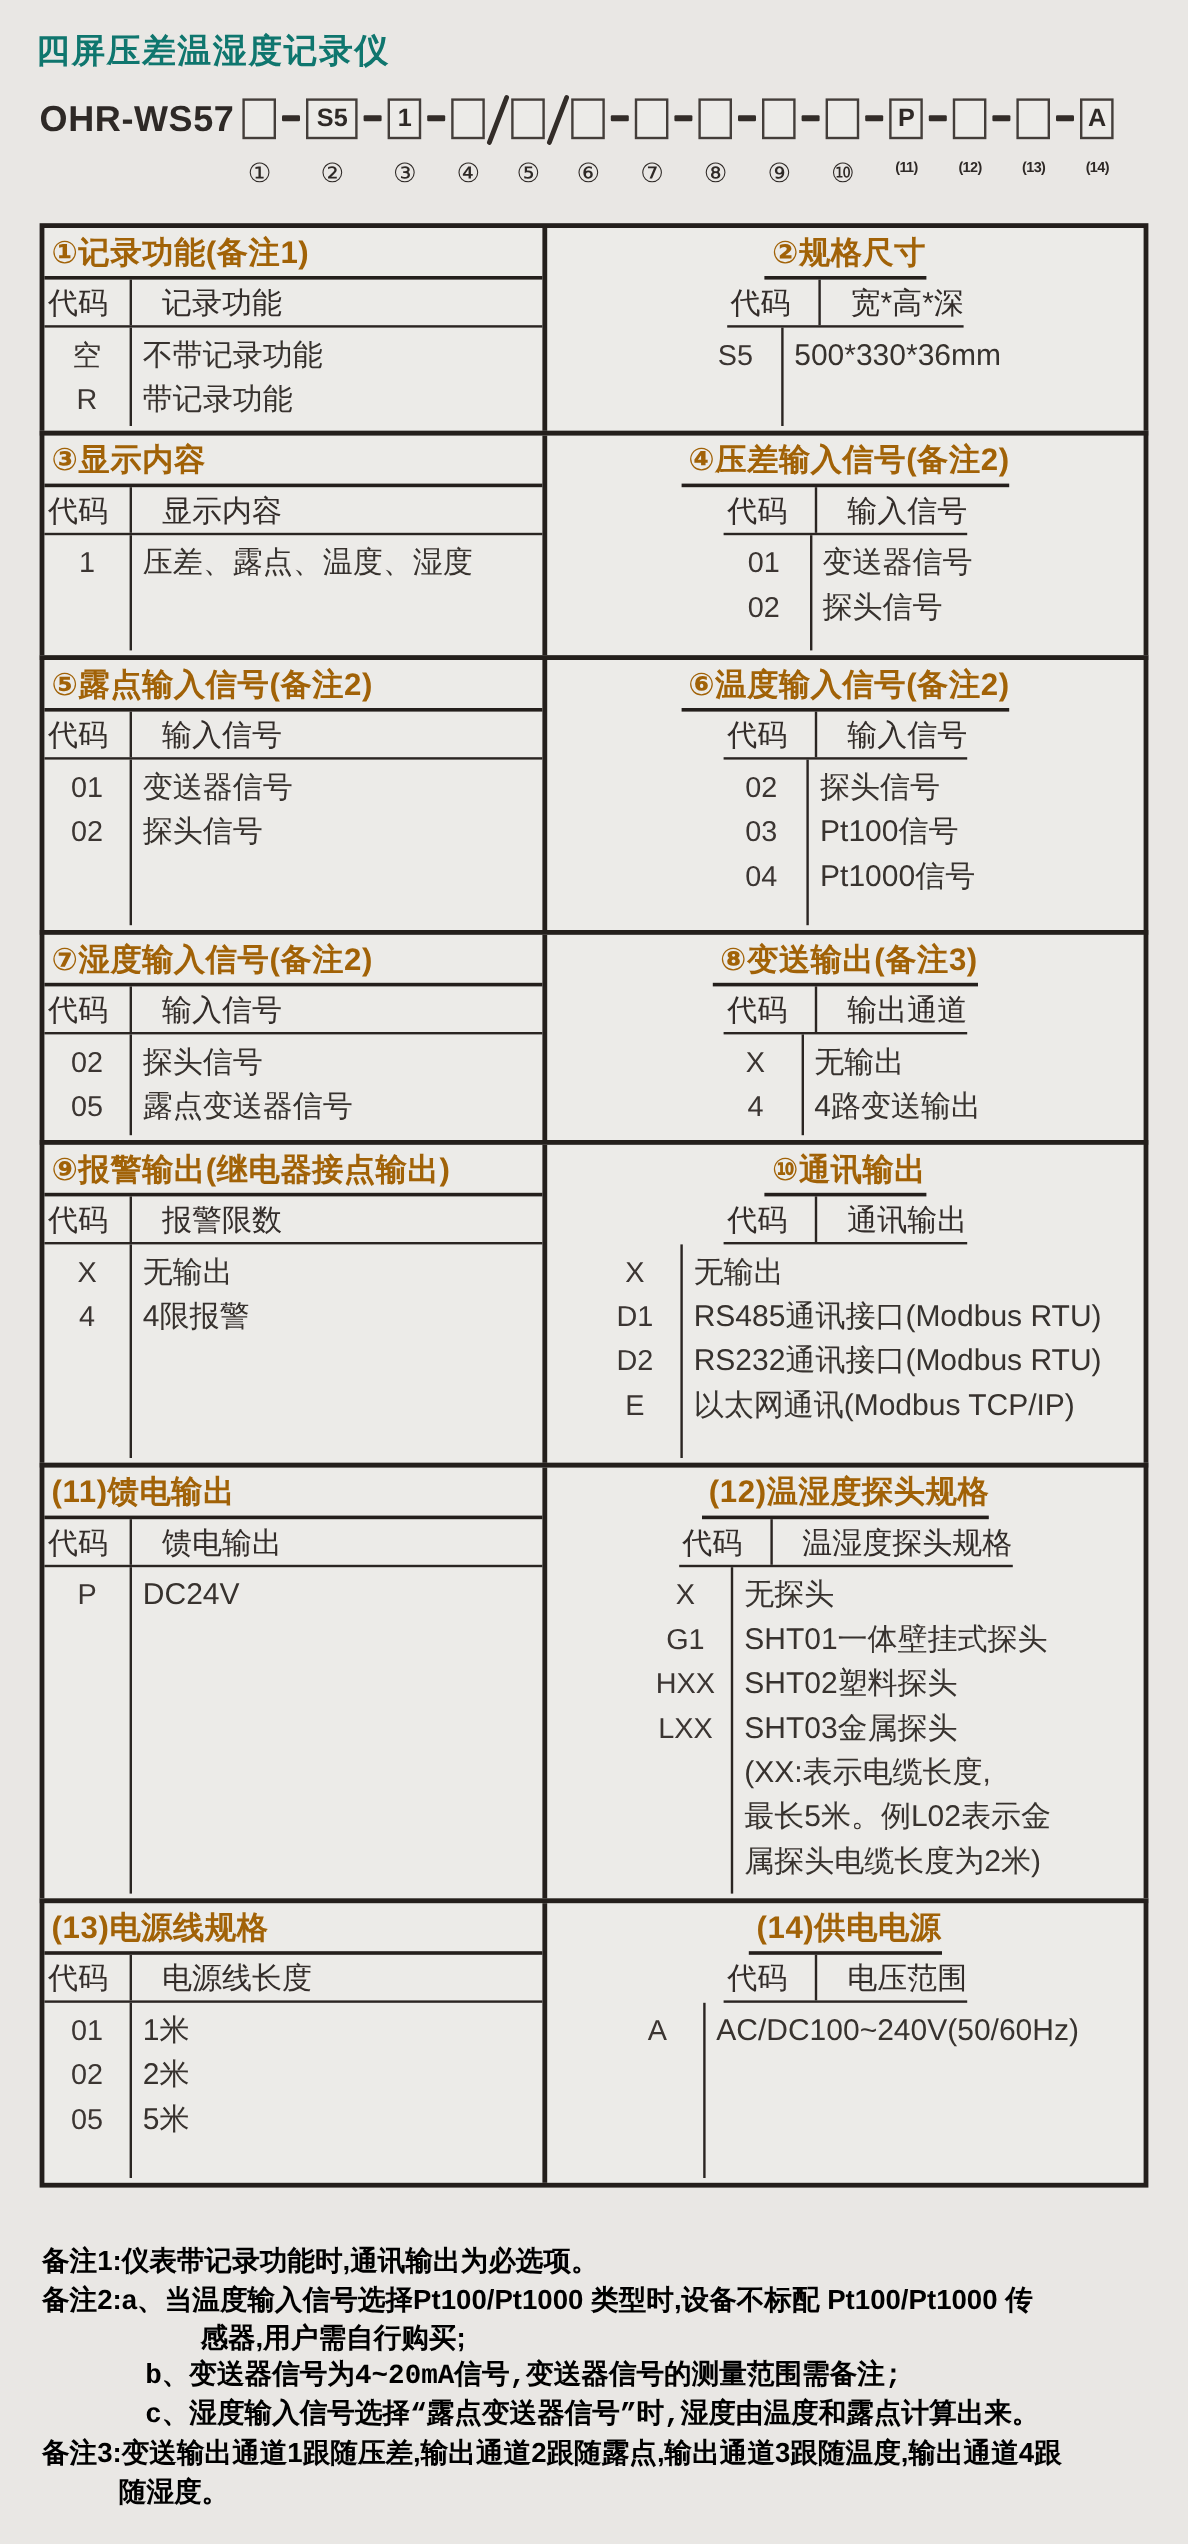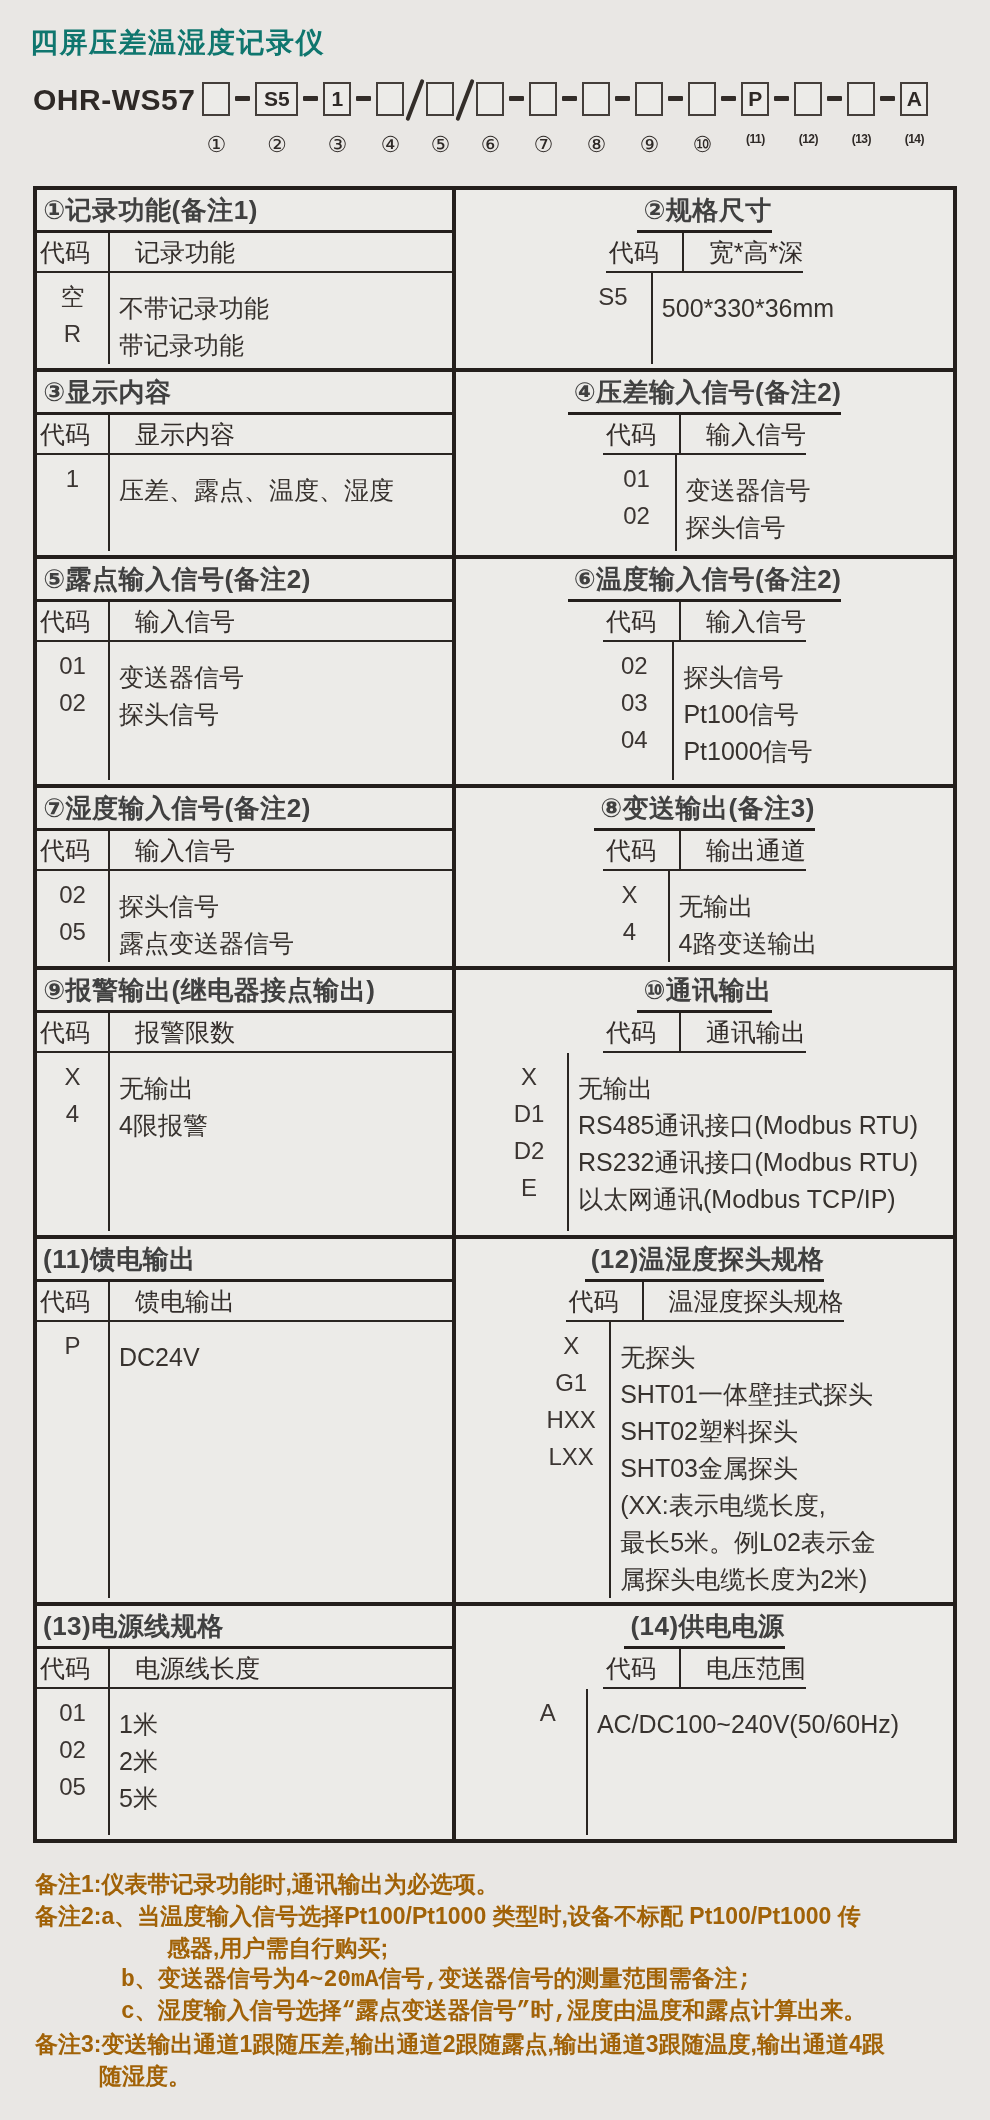--- a/index.html
+++ b/index.html
@@ -39,47 +39,47 @@
 
   
   .spec-table { position:absolute; left:33px; top:186px; width:924px; }
   .block { display:flex; border:4px solid #241f1c; background:#ecebe8; }
   .block + .block { margin-top:-4px; }
   .sec { display:flex; flex-direction:column; }
   .sec.left  { width:419px; border-right:4px solid #241f1c; }
   .sec.right { flex:1;align-items:center; }
   .sec-title {
     height:43px; display:flex; align-items:center; padding-left:6px;
-    font-size:26px; font-weight:700; letter-spacing:0.5px; color:#404040;
+    font-size:26px; font-weight:700; letter-spacing:0.5px; color:#a16207;
     border-bottom:3.5px solid #241f1c; white-space:nowrap;
   }
   .sec-sub { display:flex; align-items:stretch; height:40px; border-bottom:2.5px solid #2a2522; }
   .code-h {
     width:73px; border-right:2.5px solid #2a2522;
     display:flex; align-items:center; padding-left:3px; font-size:25px; color:#332d2a;
   }
   .desc-h { flex:1; display:flex; align-items:center; padding-left:25px; font-size:25px; color:#332d2a; }
   .sec-body { display:flex; flex:1; padding-bottom:4px; }
   .codes { width:73px; border-right:2.5px solid #2a2522; text-align:center; padding-top:5px; }
   .right .code-h, .right .codes { width:78px; }
-  .descs { flex:1; padding:17px 0 0 9px; }
+  .descs { flex:1; padding:5px 0 0 9px; }
   .ln { line-height:37px; font-size:25px; white-space:nowrap; color:#37322e; }
   .codes .ln { font-size:24px; color:#3b3532; }
 
   .b1 .sec-body { min-height:86px; }
   .b2 .sec-body { min-height:100px; }
   .b3 .sec-body { min-height:142px; }
   .b4 .sec-body { min-height:88px; }
   .b5 .sec-body { min-height:182px; }
   .b6 .sec-body { min-height:276px; }
   .b7 .sec-body { min-height:150px; }
 
   
   .notes { position:absolute; left:35px; top:1868px; width:935px; }
-  .note-ln { font-size:23px; font-weight:600; line-height:32px; white-space:nowrap; color:#a16207; }
+  .note-ln { font-size:23px; font-weight:600; line-height:32px; white-space:nowrap; color:#000000; }
   .note-ln.i1 { padding-left:86px;font-family:Liberation Mono, monospace; }
   .note-ln.i2 { padding-left:132px; }
   .note-ln.i3 { padding-left:64px; }
 </style>
 </head>
 <body>
 
 <div class="page-title">四屏压差温湿度记录仪</div>
 
 <div class="model">

